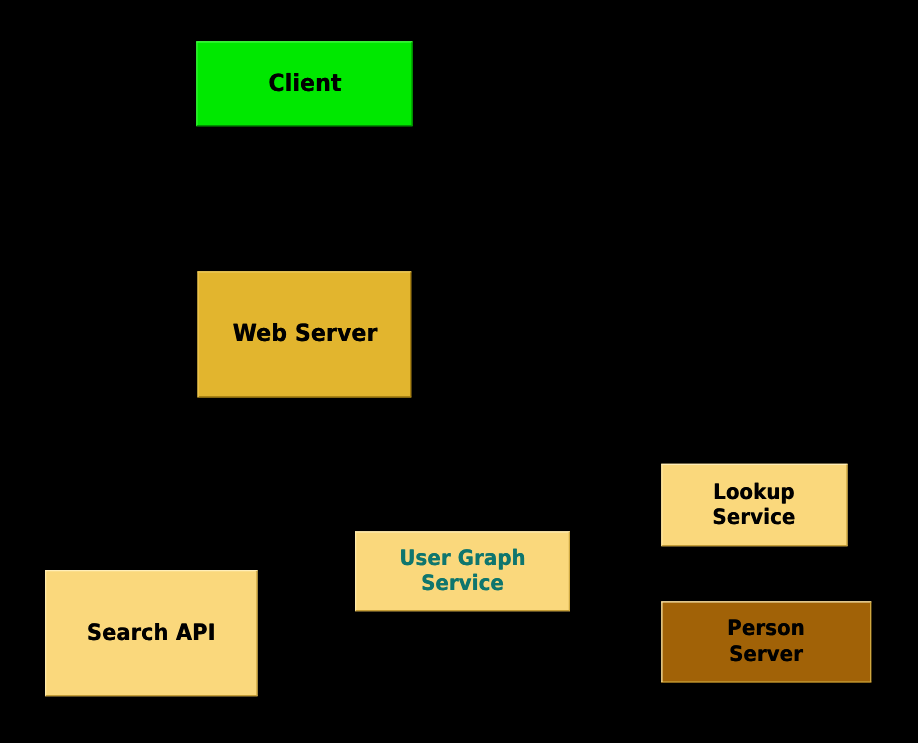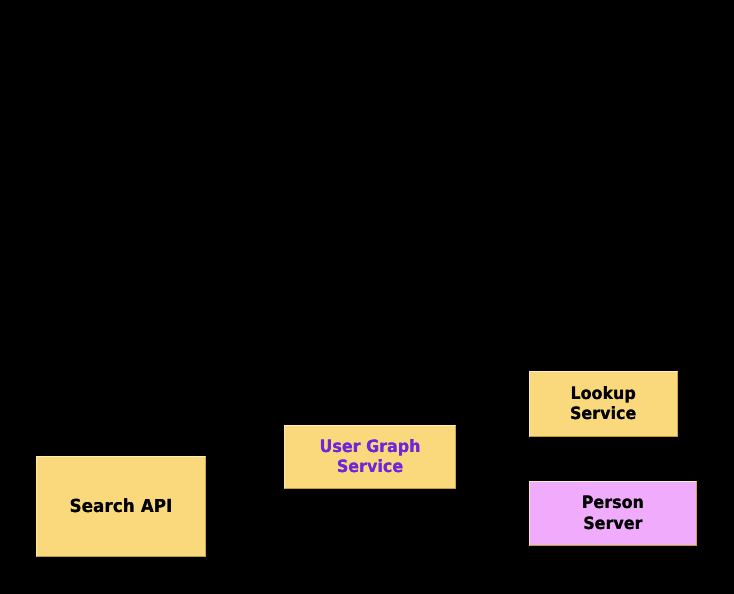--- a/index.html
+++ b/index.html
@@ -59,33 +59,39 @@
     border-left-color: #ffe9a8;
     border-right-color: #cfa840;
     border-bottom-color: #c29b34;
   }
 </style>
 </head>
 <body>
 
 <div id="canvas" style="background: rgb(0, 0, 0);">
 
+  <div class="node green" style="left: 157px; top: 33px; width: 173px; height: 68px; background: rgb(0, 232, 0); color: rgb(0, 0, 0); font-size: 19px;">
+    <span class="label">Client</span>
+  </div>
 
+  <div class="node gold" style="left: 158px; top: 217px; width: 171px; height: 101px; background: rgb(226, 181, 46); color: rgb(0, 0, 0); font-size: 19px;">
+    <span class="label">Web Server</span>
+  </div>
 
   <div class="node lightgold" style="left: 529px; top: 371px; width: 149px; height: 66px; background: rgb(250, 216, 124); color: rgb(0, 0, 0); font-size: 17px;">
     <span class="label">Lookup
 Service</span>
   </div>
 
-  <div class="node lightgold" style="left: 284px; top: 425px; width: 172px; height: 64px; background: rgb(250, 216, 124); color: #6d28d9; font-size: 17px;">
+  <div class="node lightgold" style="left: 284px; top: 425px; width: 172px; height: 64px; background: rgb(250, 216, 124); color: #0f766e; font-size: 17px;">
     <span class="label">User Graph
 Service</span>
   </div>
 
-  <div class="node lightgold" style="left: 529px; top: 481px; width: 168px; height: 65px; background: #f0abfc; color: rgb(0, 0, 0); font-size: 17px;">
+  <div class="node lightgold" style="left: 529px; top: 481px; width: 168px; height: 65px; background: #a16207; color: rgb(0, 0, 0); font-size: 17px;">
     <span class="label">Person
 Server</span>
   </div>
 
   <div class="node lightgold" style="left: 36px; top: 456px; width: 170px; height: 101px; background: rgb(250, 216, 124); color: rgb(0, 0, 0); font-size: 18px;">
     <span class="label">Search API</span>
   </div>
 
 </div>
 

